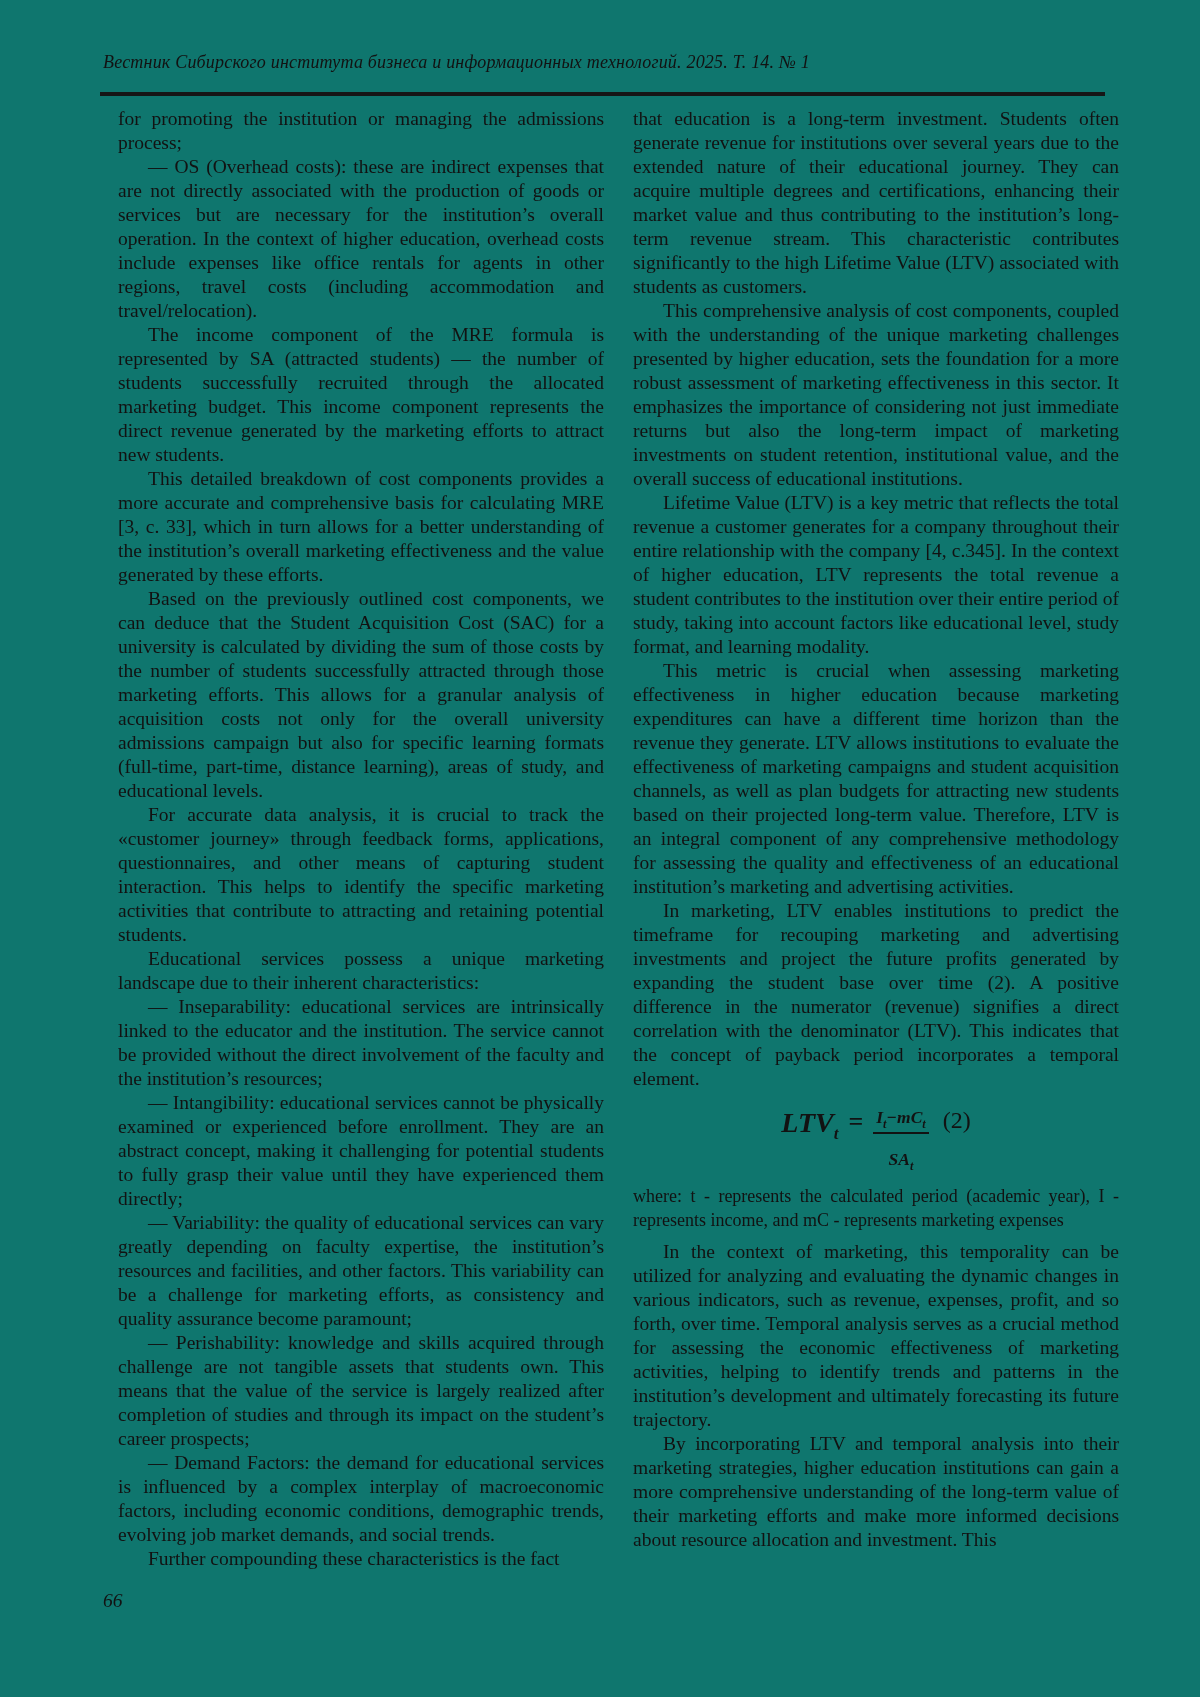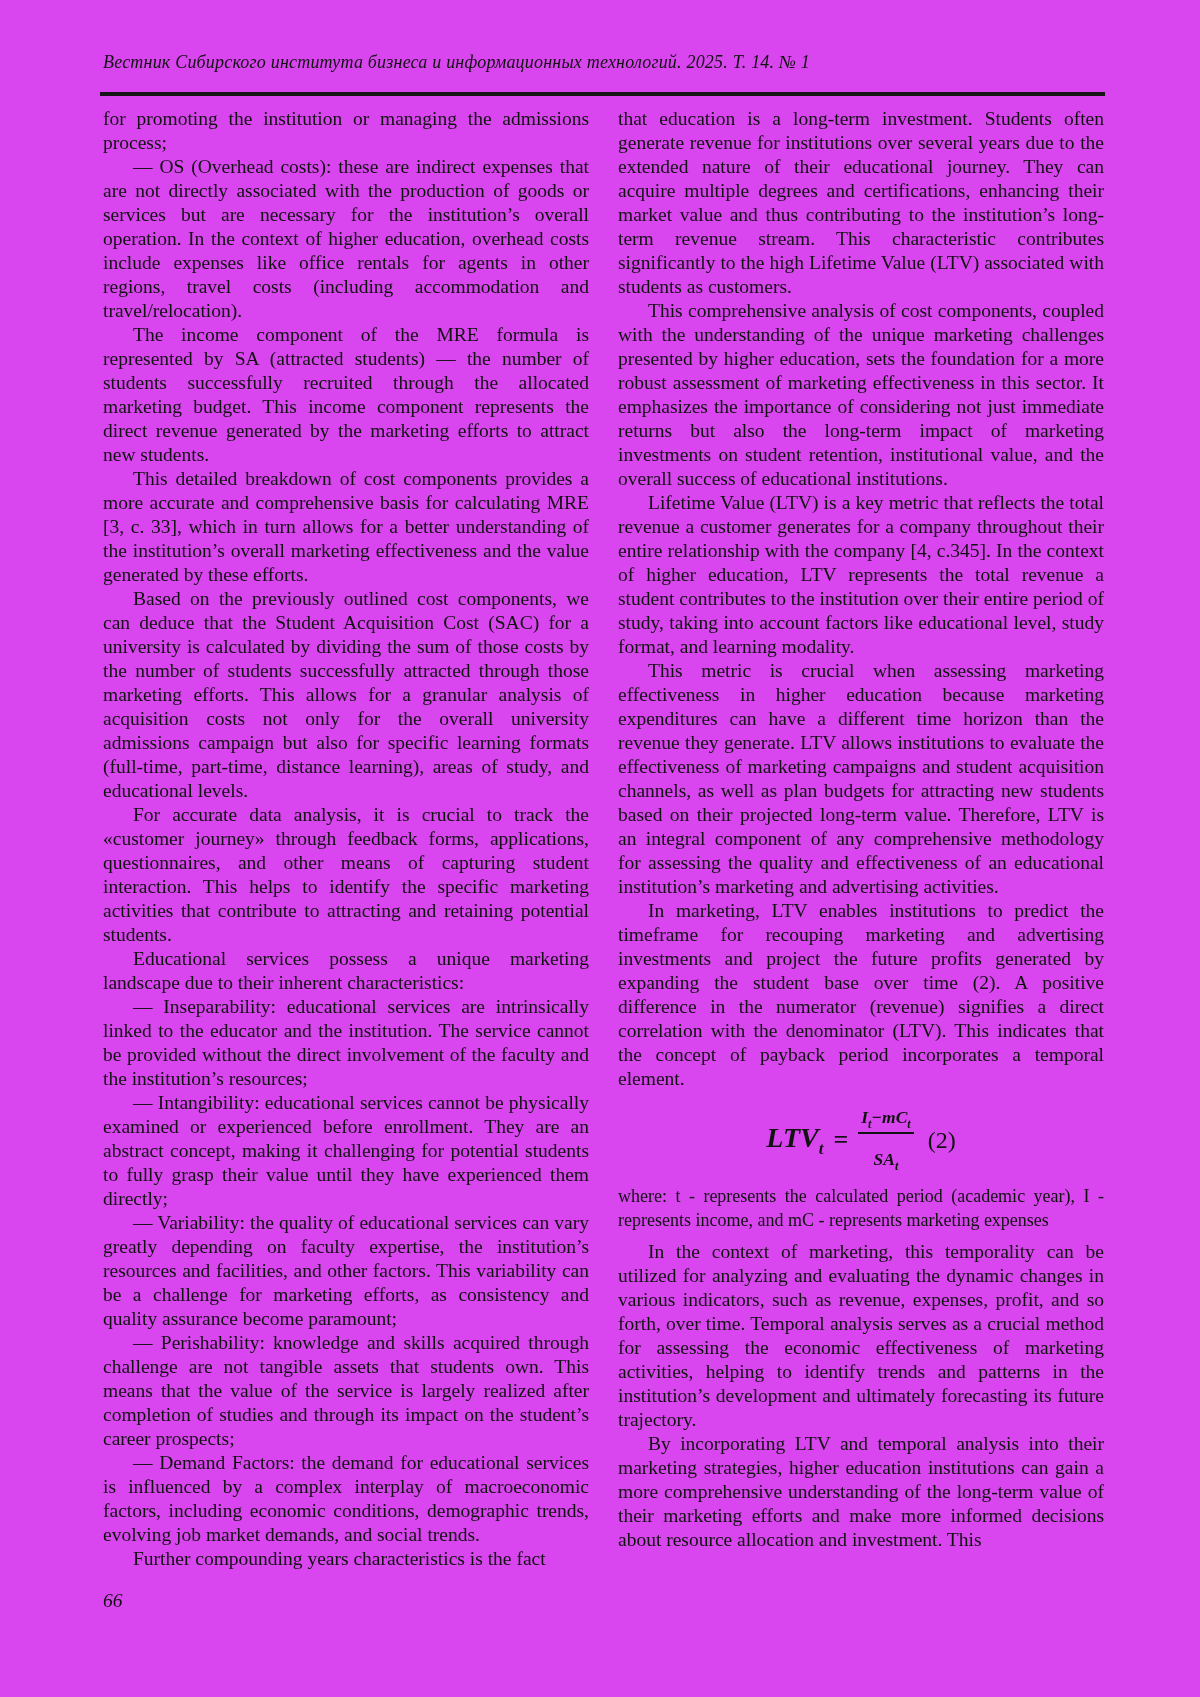--- a/index.html
+++ b/index.html
@@ -1,57 +1,57 @@
 <!DOCTYPE html>
 <html><head>
 <meta charset="utf-8">
 <style>
   * { margin:0; padding:0; box-sizing:border-box; }
   html,body { background:#ffffff; }
   .page {
     position:relative;
     width:1200px; height:1697px;
-    background:#d946ef;
+    background:#0f766e;
     color:#121212;
     font-family:"Liberation Serif", serif;
     overflow:hidden;
   }
   .journal-header {
     position:absolute;
     left:103px; top:52px; width:1002px;
     font-style:italic;
     font-size:18px;
     letter-spacing:0.2px;
     color:#121212;
     white-space:nowrap;
   }
   .header-rule {
     position:absolute;
     left:100px; top:92px; width:1005px; height:4px;
     background:#161616;
   }
   .columns {
     position:absolute;
-    left:103px; top:107px; width:1002px;
+    left:118px; top:107px; width:1002px;
     display:flex;
     gap:29px;
   }
   .col { width:486px; flex:0 0 486px; }
   .para {
     font-size:19.5px;
     line-height:24px;
     text-align:justify;
     text-indent:30px;
     color:#121212;
   }
   .para.noindent { text-indent:0; }
   .formula-row {
     margin:16px 0 10px 0;
     display:flex;
-    align-items:center;
+    align-items:flex-start;
     justify-content:center;
     gap:10px;
     font-weight:600;
     color:#121212;
   }
   .f-main { font-size:28px; font-style:italic; }
   .f-main sub { font-size:17px; font-style:italic; }
   .f-eq { font-size:26px; }
   .frac {
     display:inline-flex;
@@ -100,21 +100,21 @@
       <p class="para">The income component of the MRE formula is represented by SA (attracted students) — the number of students successfully recruited through the allocated marketing budget. This income component represents the direct revenue generated by the marketing efforts to attract new students.</p>
       <p class="para">This detailed breakdown of cost components provides a more accurate and comprehensive basis for calculating MRE [3, c. 33], which in turn allows for a better understanding of the institution’s overall marketing effectiveness and the value generated by these efforts.</p>
       <p class="para">Based on the previously outlined cost components, we can deduce that the Student Acquisition Cost (SAC) for a university is calculated by dividing the sum of those costs by the number of students successfully attracted through those marketing efforts. This allows for a granular analysis of acquisition costs not only for the overall university admissions campaign but also for specific learning formats (full-time, part-time, distance learning), areas of study, and educational levels.</p>
       <p class="para">For accurate data analysis, it is crucial to track the «customer journey» through feedback forms, applications, questionnaires, and other means of capturing student interaction. This helps to identify the specific marketing activities that contribute to attracting and retaining potential students.</p>
       <p class="para">Educational services possess a unique marketing landscape due to their inherent characteristics:</p>
       <p class="para">— Inseparability: educational services are intrinsically linked to the educator and the institution. The service cannot be provided without the direct involvement of the faculty and the institution’s resources;</p>
       <p class="para">— Intangibility: educational services cannot be physically examined or experienced before enrollment. They are an abstract concept, making it challenging for potential students to fully grasp their value until they have experienced them directly;</p>
       <p class="para">— Variability: the quality of educational services can vary greatly depending on faculty expertise, the institution’s resources and facilities, and other factors. This variability can be a challenge for marketing efforts, as consistency and quality assurance become paramount;</p>
       <p class="para">— Perishability: knowledge and skills acquired through challenge are not tangible assets that students own. This means that the value of the service is largely realized after completion of studies and through its impact on the student’s career prospects;</p>
       <p class="para">— Demand Factors: the demand for educational services is influenced by a complex interplay of macroeconomic factors, including economic conditions, demographic trends, evolving job market demands, and social trends.</p>
-      <p class="para">Further compounding years characteristics is the fact</p>
+      <p class="para">Further compounding these characteristics is the fact</p>
     </div>
 
     <div class="col">
       <p class="para noindent">that education is a long-term investment. Students often generate revenue for institutions over several years due to the extended nature of their educational journey. They can acquire multiple degrees and certifications, enhancing their market value and thus contributing to the institution’s long-term revenue stream. This characteristic contributes significantly to the high Lifetime Value (LTV) associated with students as customers.</p>
       <p class="para">This comprehensive analysis of cost components, coupled with the understanding of the unique marketing challenges presented by higher education, sets the foundation for a more robust assessment of marketing effectiveness in this sector. It emphasizes the importance of considering not just immediate returns but also the long-term impact of marketing investments on student retention, institutional value, and the overall success of educational institutions.</p>
       <p class="para">Lifetime Value (LTV) is a key metric that reflects the total revenue a customer generates for a company throughout their entire relationship with the company [4, c.345]. In the context of higher education, LTV represents the total revenue a student contributes to the institution over their entire period of study, taking into account factors like educational level, study format, and learning modality.</p>
       <p class="para">This metric is crucial when assessing marketing effectiveness in higher education because marketing expenditures can have a different time horizon than the revenue they generate. LTV allows institutions to evaluate the effectiveness of marketing campaigns and student acquisition channels, as well as plan budgets for attracting new students based on their projected long-term value. Therefore, LTV is an integral component of any comprehensive methodology for assessing the quality and effectiveness of an educational institution’s marketing and advertising activities.</p>
       <p class="para">In marketing, LTV enables institutions to predict the timeframe for recouping marketing and advertising investments and project the future profits generated by expanding the student base over time (2). A positive difference in the numerator (revenue) signifies a direct correlation with the denominator (LTV). This indicates that the concept of payback period incorporates a temporal element.</p>
 
       <div class="formula-row">

